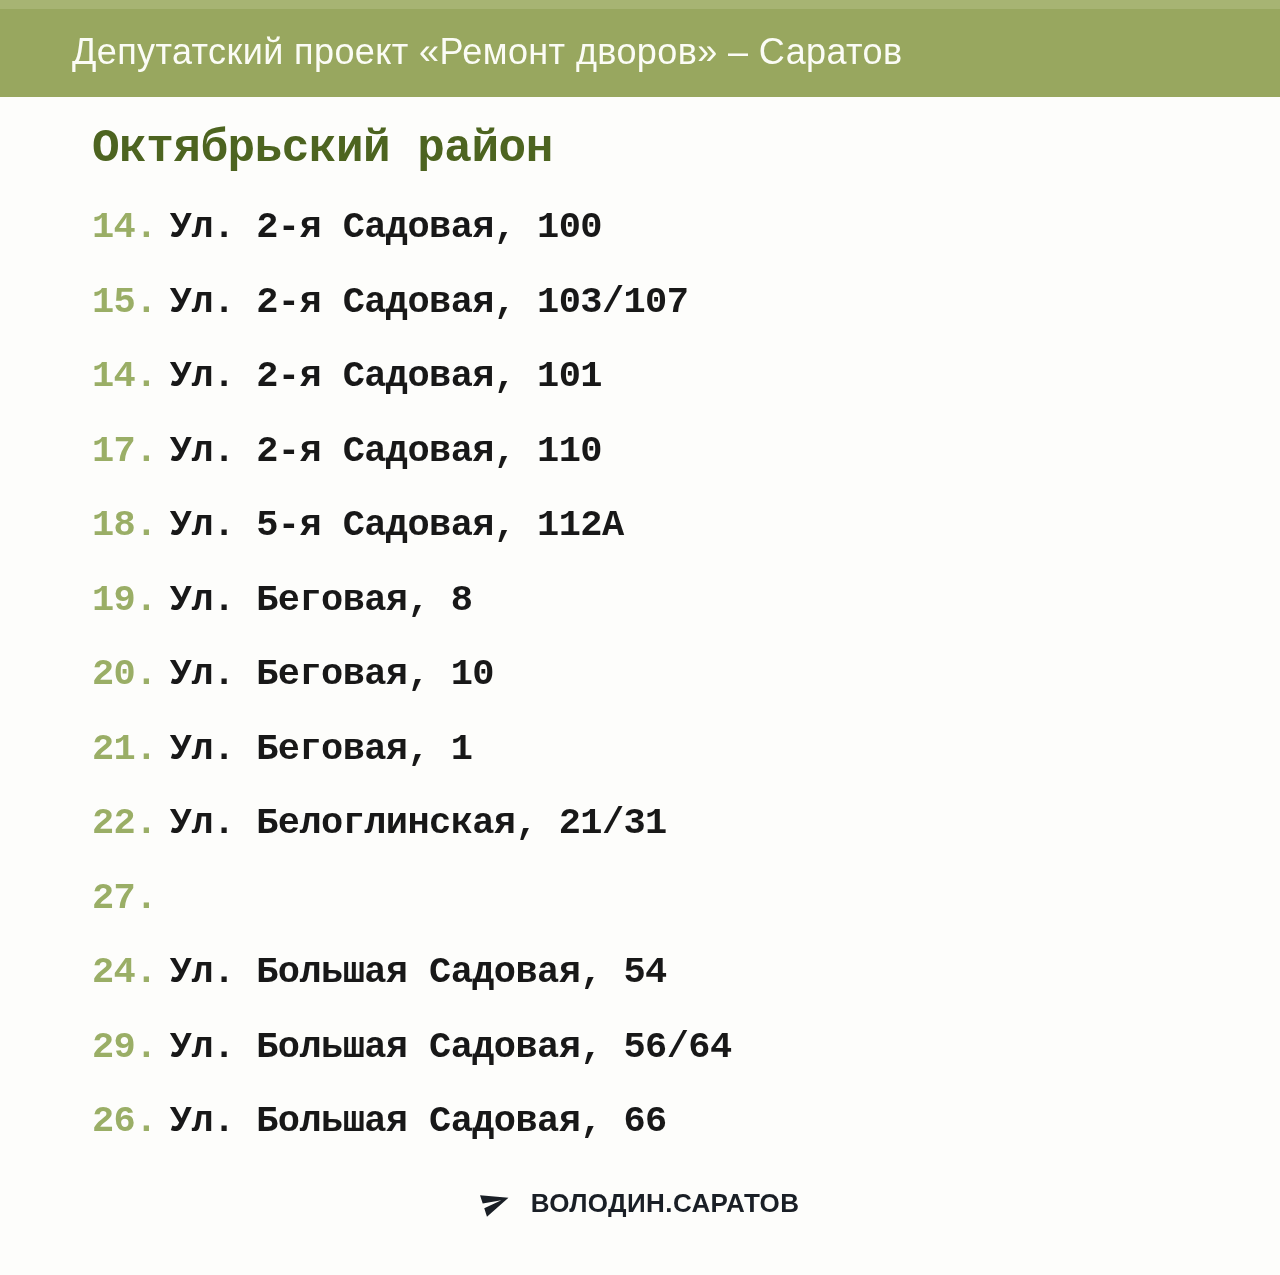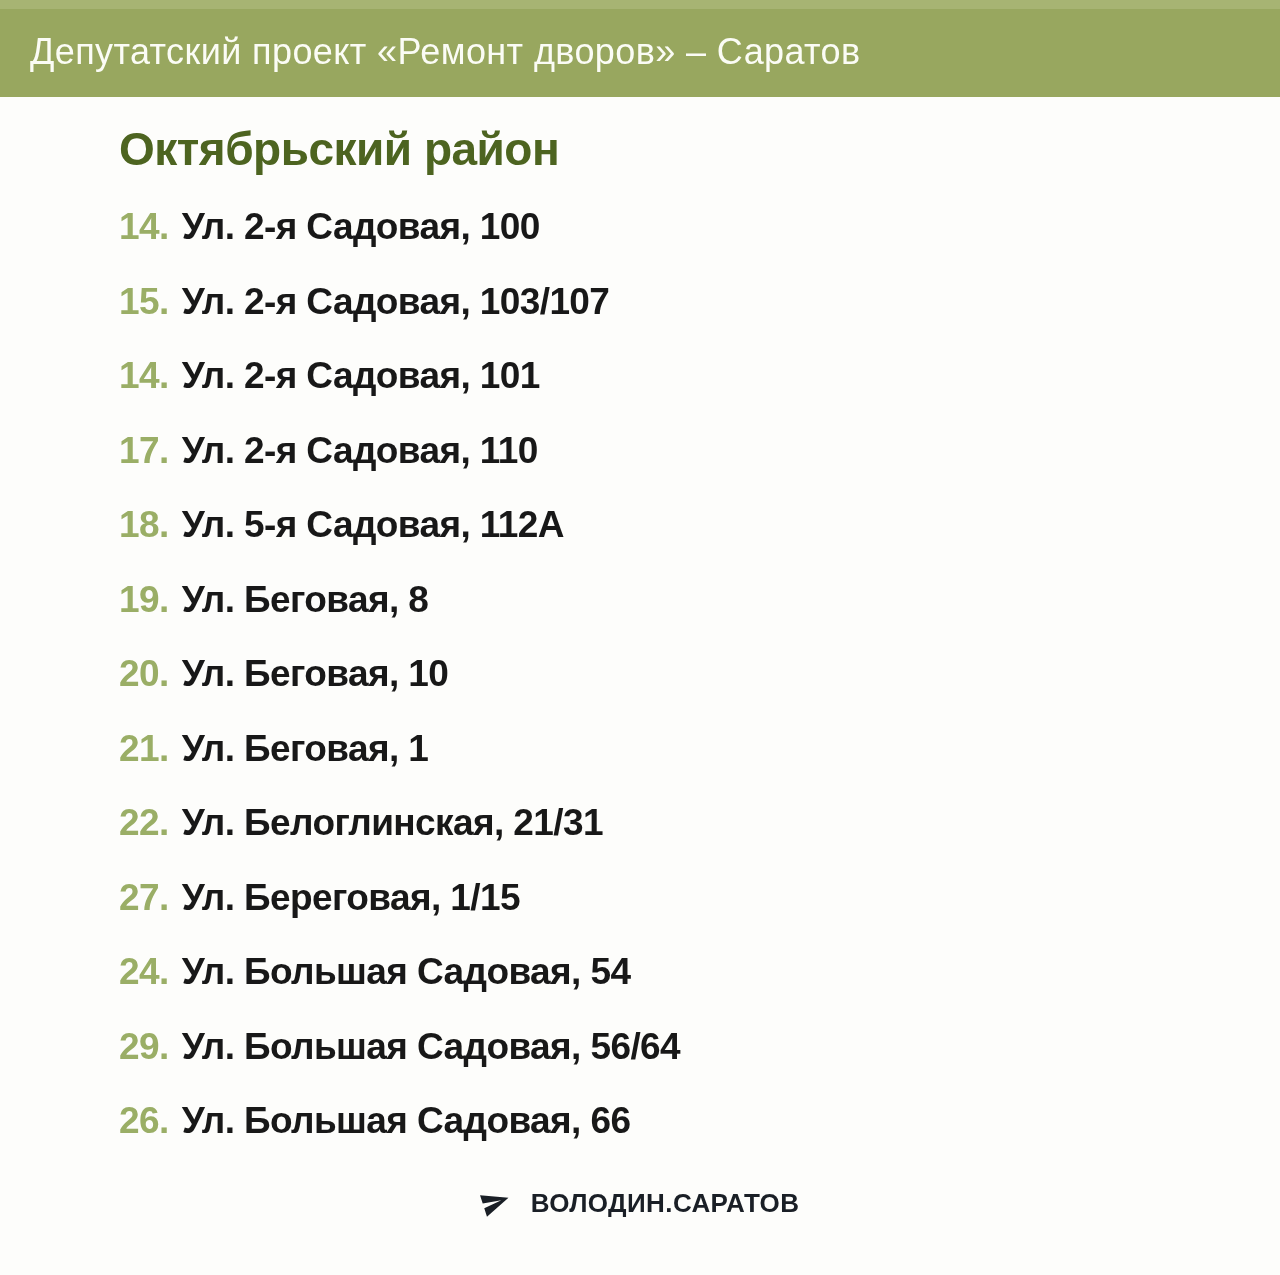--- a/index.html
+++ b/index.html
@@ -24,31 +24,32 @@
     height: 1275px;
     background: var(--background);
     overflow: hidden;
   }
   .topbar {
     width: 100%;
     height: 97px;
     background: linear-gradient(180deg, var(--header-bar-light) 0px, var(--header-bar-light) 9px, var(--header-bar) 9px);
     display: flex;
     align-items: center;
-    padding: 6px 55px 0 30px;
+    padding: 6px 55px 0 72px;
   }
   .topbar-title {
     color: var(--header-text);
     font-size: 36px;
     font-weight: 500;
     letter-spacing: 0.4px;
     white-space: nowrap;
   }
   .content {
-    padding: 25px 40px 0 119px;
+    padding: 25px 40px 0 92px;
+    font-family: Liberation Mono, monospace;
   }
   .section-title {
     margin: 0;
     color: var(--section-title);
     font-size: 46px;
     line-height: 54px;
     font-weight: 800;
     letter-spacing: -0.5px;
   }
   .address-list {
@@ -143,21 +144,20 @@
         <li class="row">
           <span class="num">21.</span>
           <span class="addr">Ул. Беговая, 1</span>
         </li>
         <li class="row">
           <span class="num">22.</span>
           <span class="addr">Ул. Белоглинская, 21/31</span>
         </li>
         <li class="row">
           <span class="num">27.</span>
-          <span class="addr">Ул. Береговая, 1/15</span>
         </li>
         <li class="row">
           <span class="num">24.</span>
           <span class="addr">Ул. Большая Садовая, 54</span>
         </li>
         <li class="row">
           <span class="num">29.</span>
           <span class="addr">Ул. Большая Садовая, 56/64</span>
         </li>
         <li class="row">

